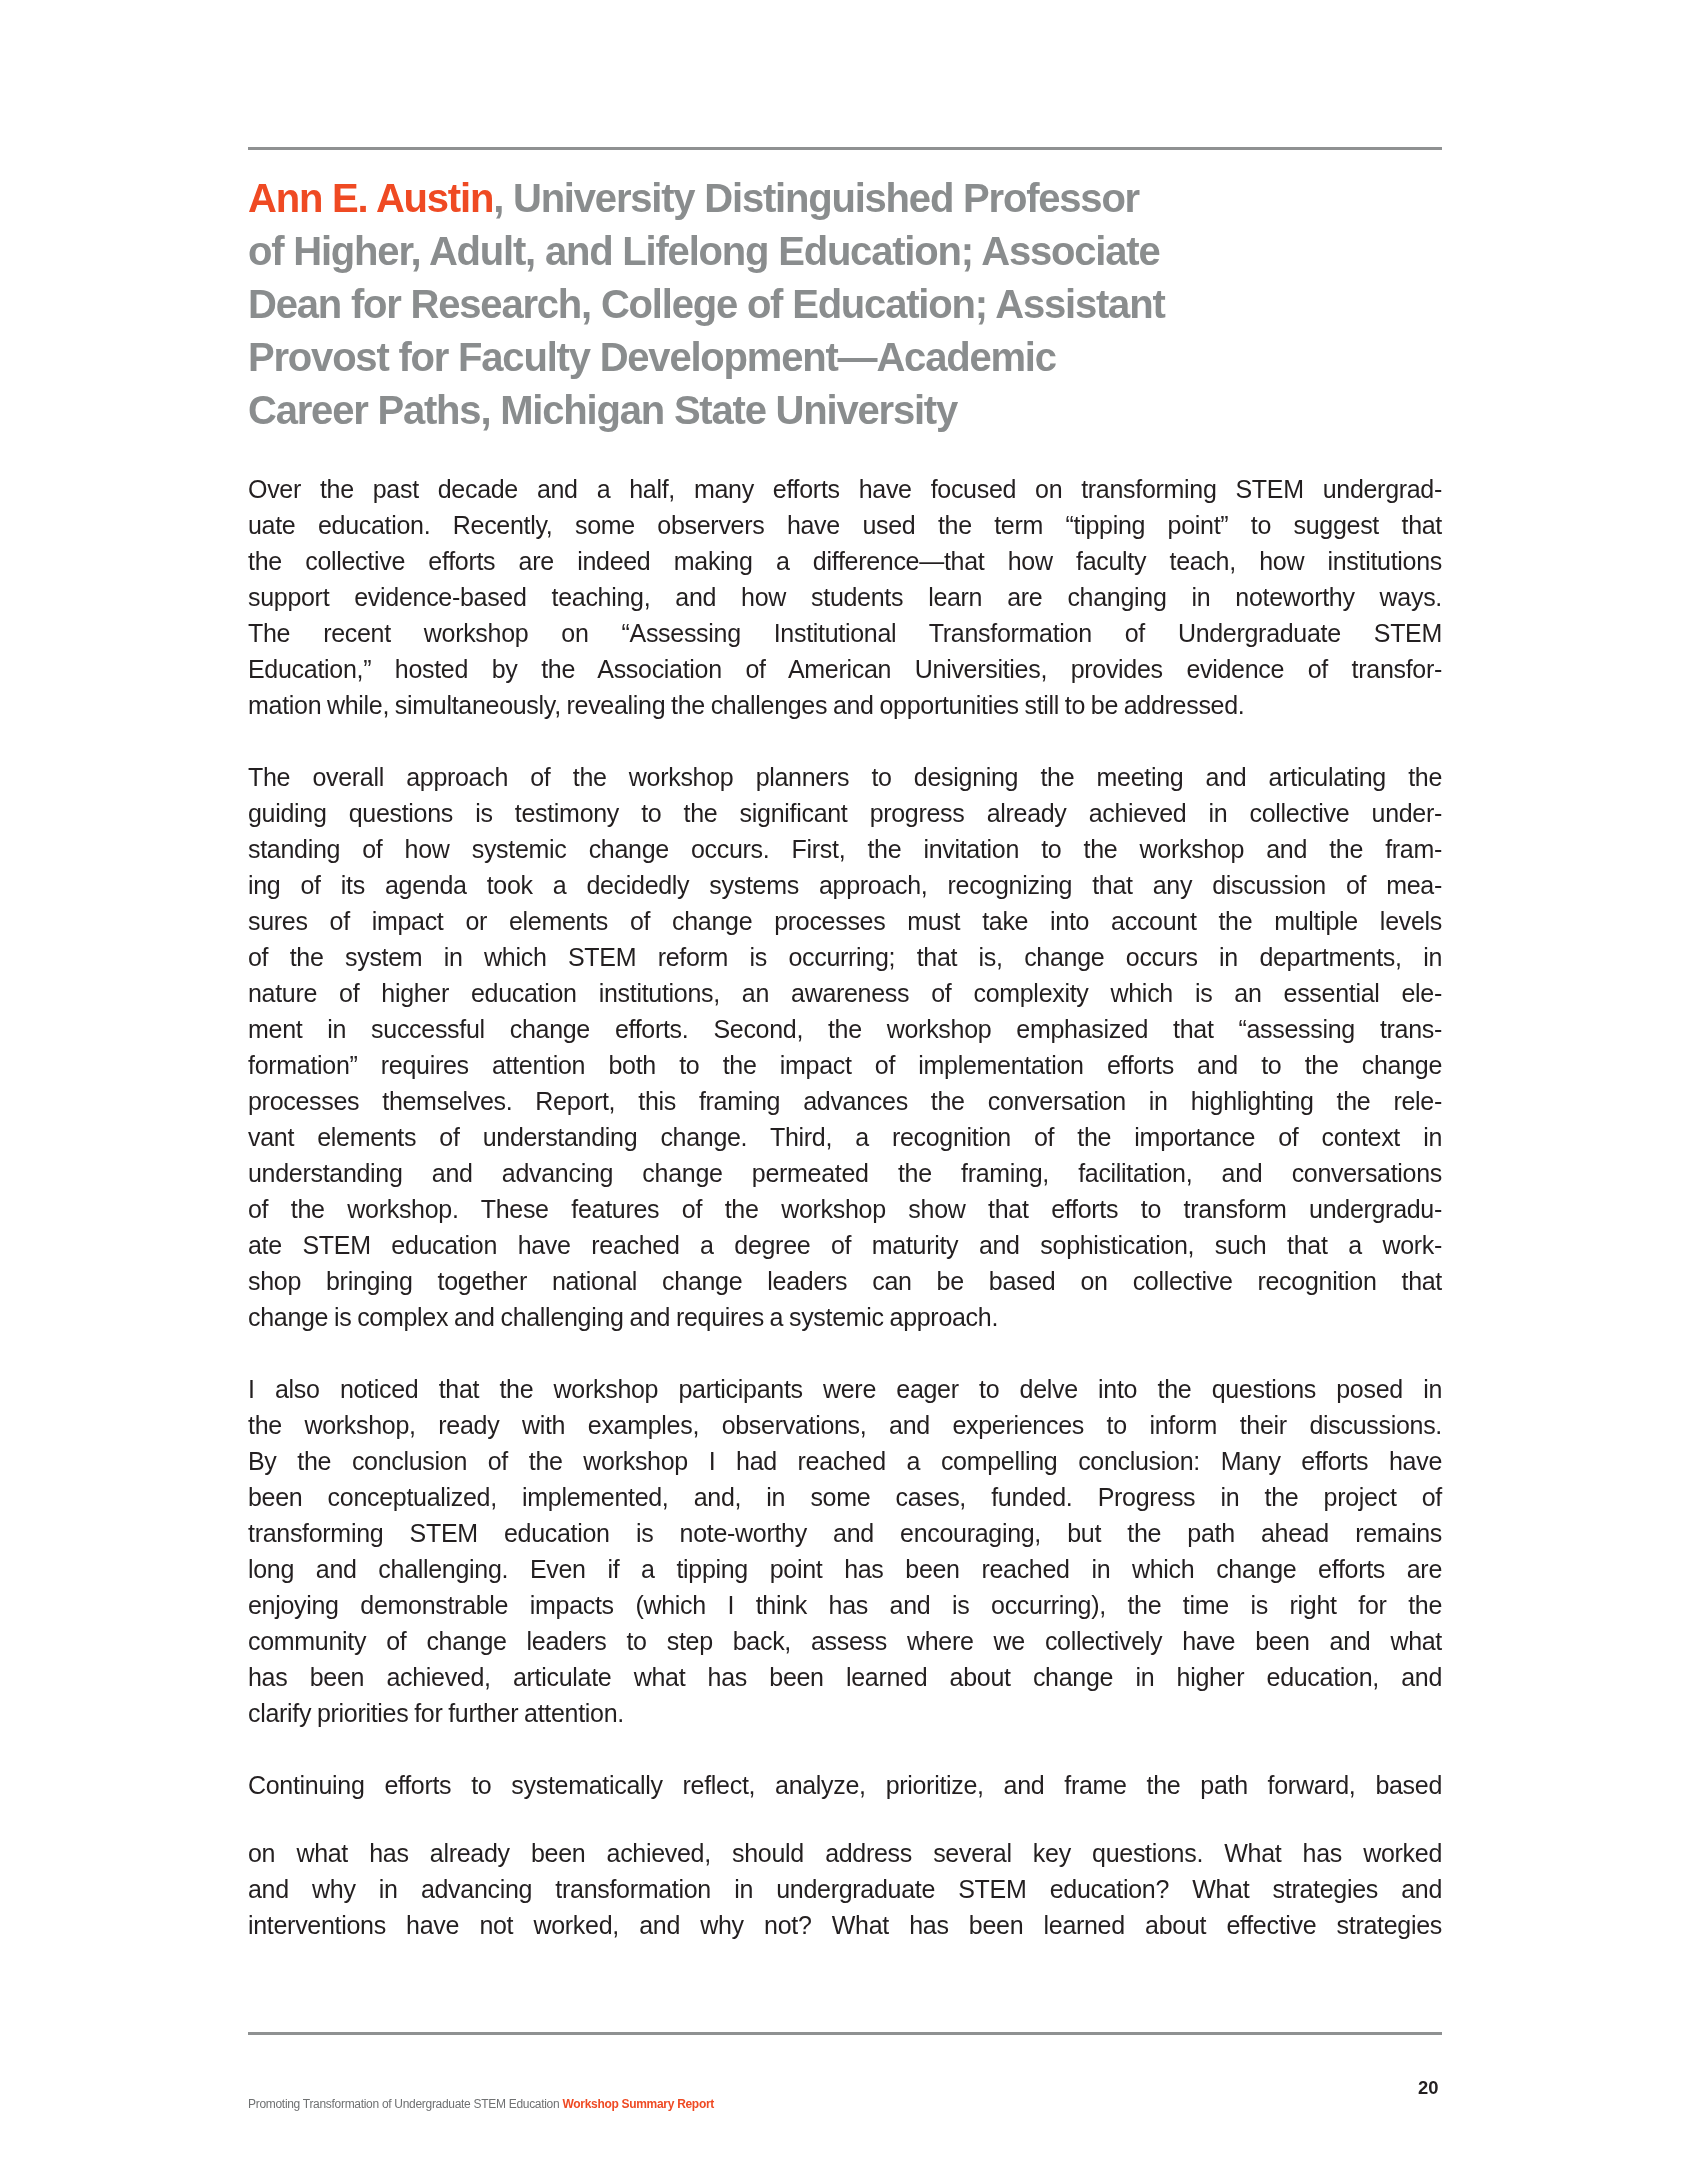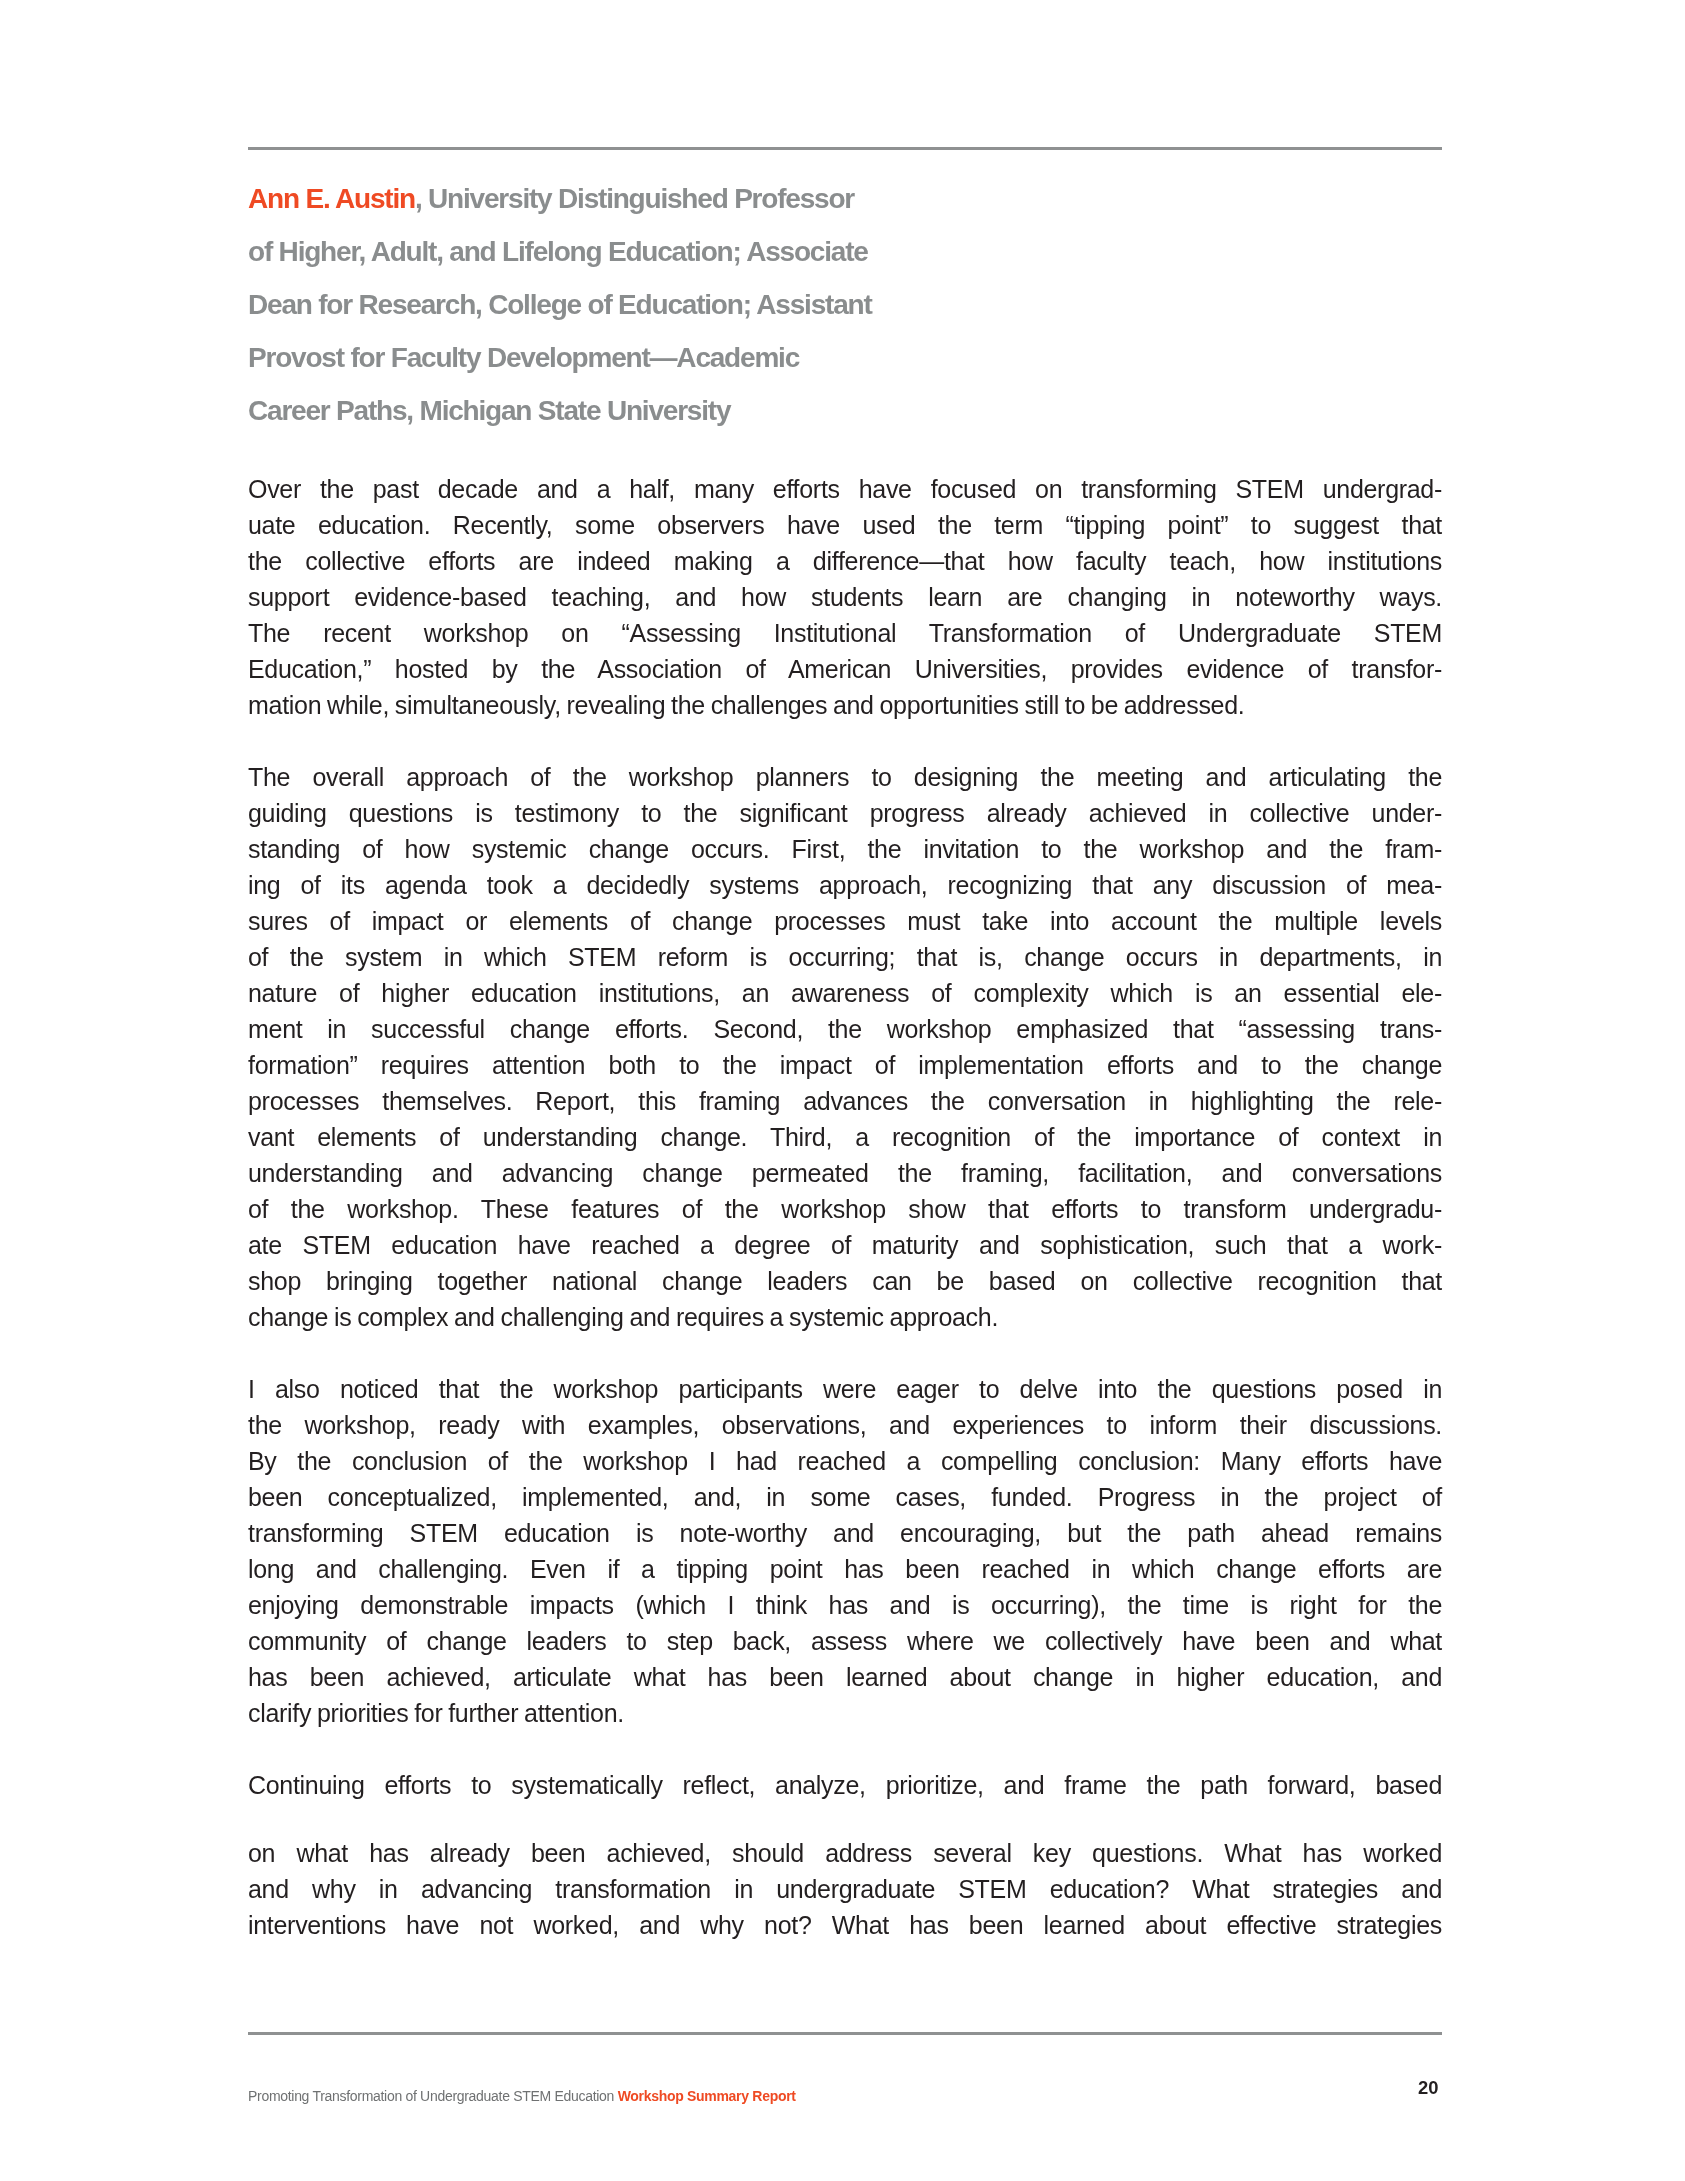--- a/index.html
+++ b/index.html
@@ -1,31 +1,31 @@
 <!DOCTYPE html>
 <html style="font-size:14px"><head>
 <meta charset="utf-8">
 <style>
   html, body { margin: 0; padding: 0; background: #ffffff; }
   body { width: 1685px; height: 2181px; position: relative; overflow: hidden; font-family: "Liberation Sans", sans-serif; }
   .rule { position: absolute; left: 248px; width: 1194px; height: 2.6px; background: #8f9192; }
   #top-rule { top: 147px; }
   #bottom-rule { top: 2032px; }
 
-  .heading { position: absolute; left: 248px; top: 172px; width: 1229px; font-weight: bold; font-size: 28px; line-height: 53px; letter-spacing: -1.2px; color: #8a8d8e; }
+  .heading { position: absolute; left: 248px; top: 172px; width: 1229px; font-weight: bold; font-size: 40px; line-height: 53px; letter-spacing: -1.2px; color: #8a8d8e; }
   .heading .hline { display: block; white-space: nowrap; height: 53px; }
   .heading .name { color: #ef4a23; }
 
   .body-text { position: absolute; left: 248px; top: 471px; width: 1194px; font-size: 25px; line-height: 36px; color: #231f20; letter-spacing: -0.3px; word-spacing: -0.9px; }
   .para { margin: 0 0 36px 0; }
   .line { display: block; height: 36px; white-space: nowrap; text-align: justify; text-align-last: justify; overflow: visible; }
   .line.last { text-align: left; text-align-last: left; }
 
   .footer { position: absolute; left: 248px; top: 2085px; width: 1194px; height: 26px; }
-  .footer-left { position: absolute; left: 0; top: 0; font-size: 14px; line-height: 23px; color: #6f7172; letter-spacing: -0.3px; white-space: nowrap; }
+  .footer-left { position: absolute; left: 0; top: 8px; font-size: 12px; line-height: 23px; color: #6f7172; letter-spacing: -0.3px; white-space: nowrap; }
   .footer-left .report { color: #ef4a23; font-weight: bold; }
   .page-num { position: absolute; right: 3.5px; top: -8.8px; font-size: 18.4px; font-weight: bold; color: #231f20; line-height: 23px; }
 </style>
 </head>
 <body>
 
 <div id="top-rule" class="rule"></div>
 
 <div class="heading">
   <span class="hline"><span class="name">Ann E. Austin</span><span>, University Distinguished Professor</span></span>

